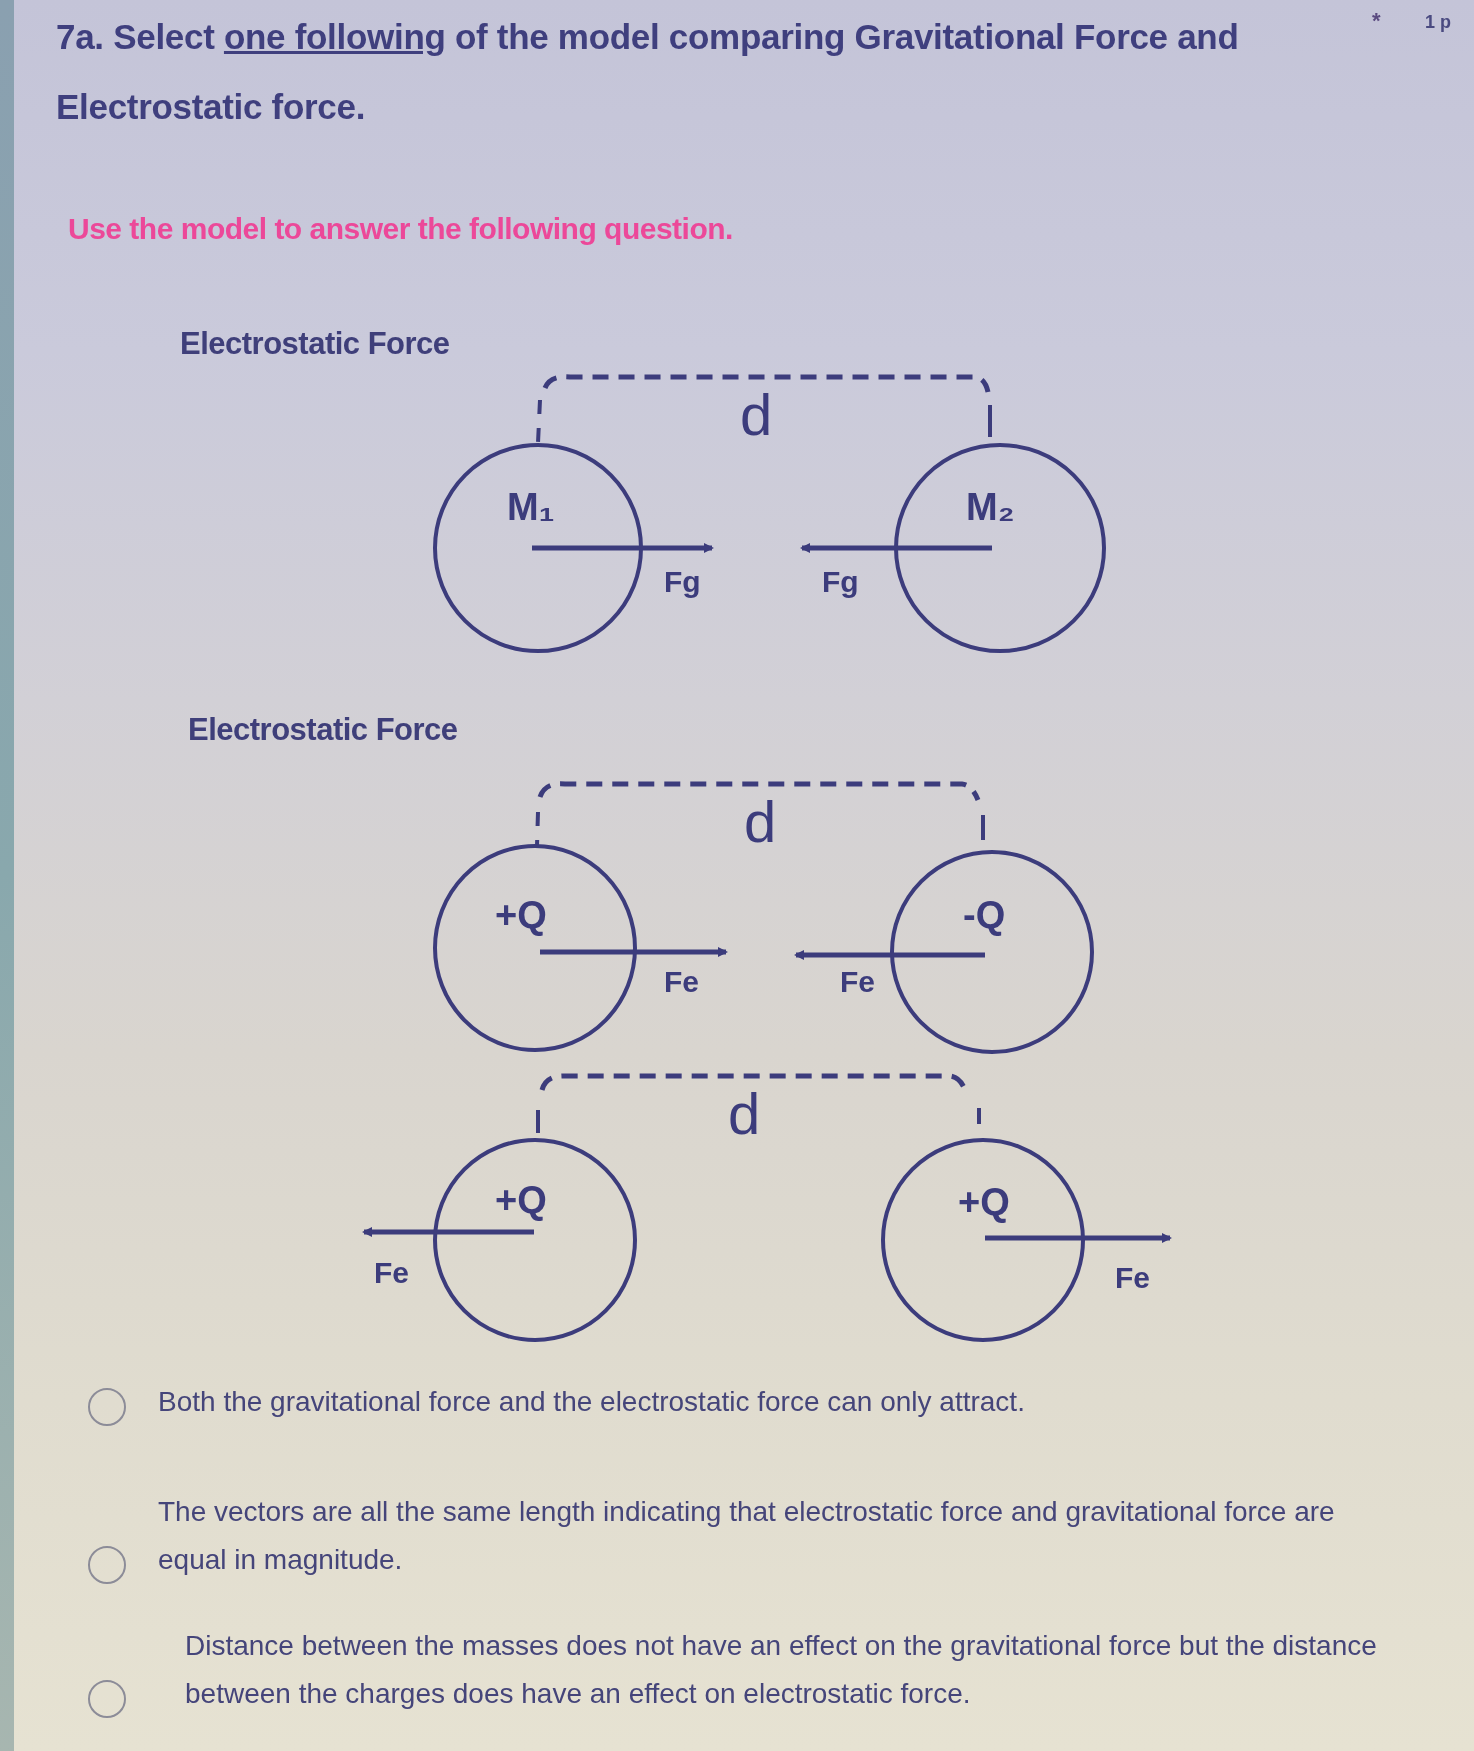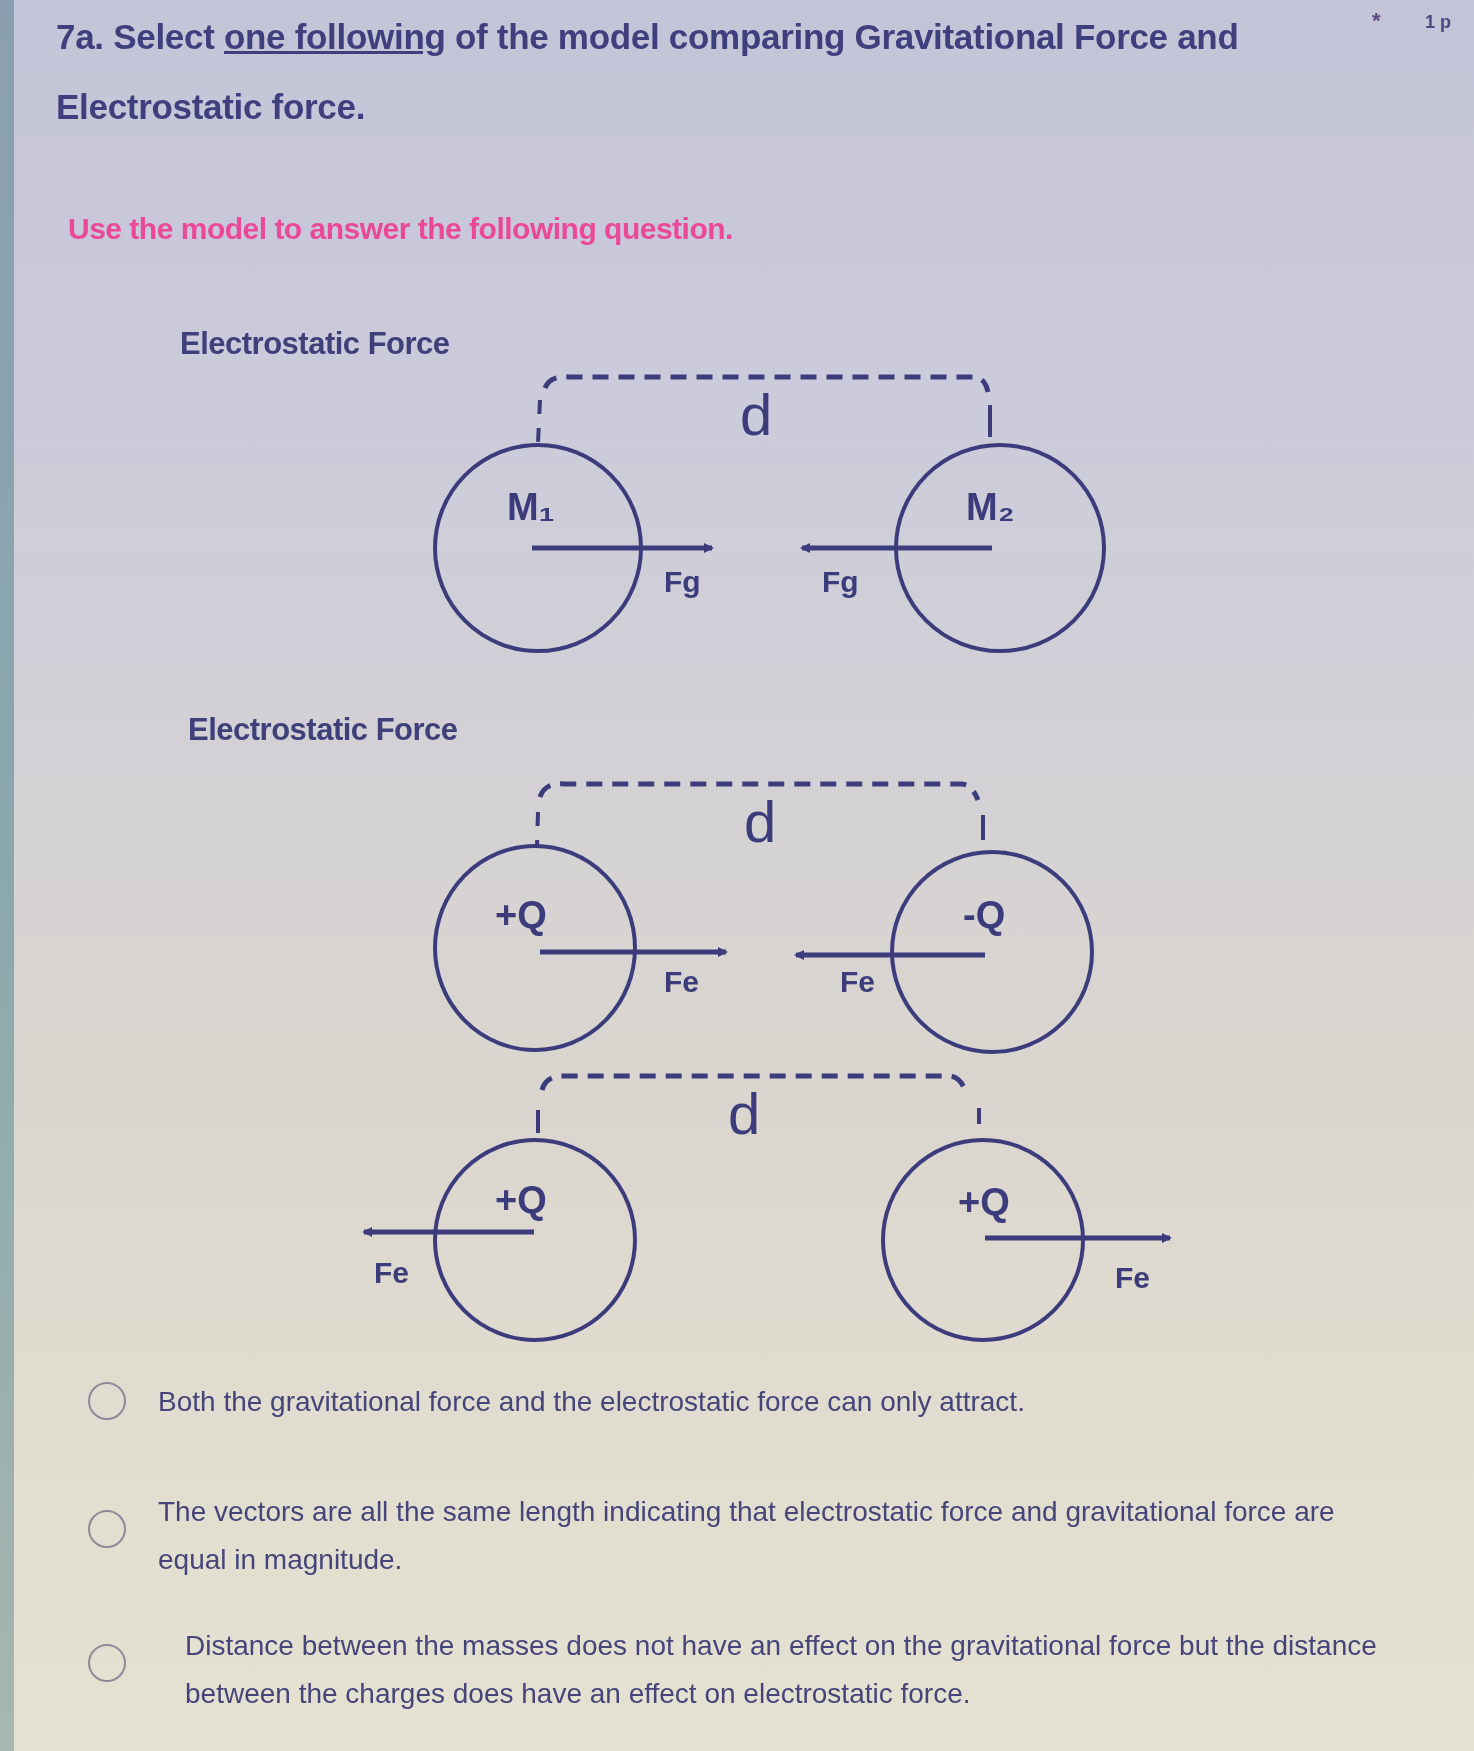--- a/index.html
+++ b/index.html
@@ -27,21 +27,21 @@
     }
     .instr {
       position: absolute; left: 68px; top: 212px; font-size: 30px; font-weight: bold;
       color: #ec4899; letter-spacing: -0.5px;
     }
     .diagram-label {
       position: absolute; font-size: 31px; font-weight: bold; color: #3f3f7a; letter-spacing: -0.5px;
     }
     svg.diag { position: absolute; left: 0; top: 0; }
     .option {
-      position: absolute; left: 88px; display: flex; align-items: flex-start; cursor: pointer;
+      position: absolute; left: 88px; display: flex; align-items: flex-end; cursor: pointer;
     }
     .radio {
       width: 38px; height: 38px; border-radius: 50%; border: 2px solid #8c8c98; box-sizing: border-box;
       flex: 0 0 auto; margin-right: 32px; background: transparent;
     }
     .opt-text {
       font-size: 28px; color: #45457a; line-height: 48px; width: 1230px;
     }
   </style>
 </head>

